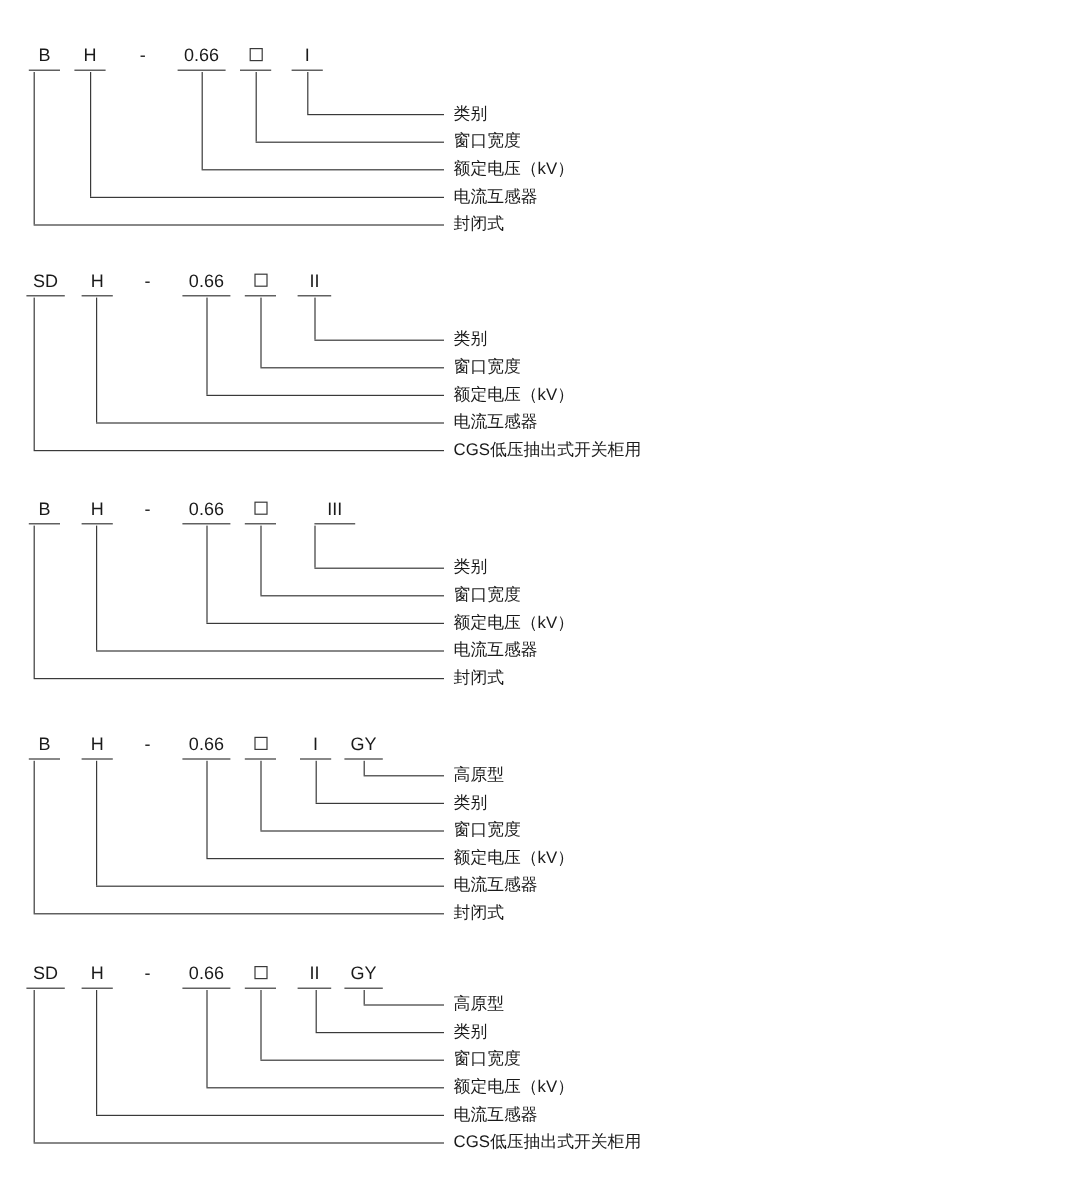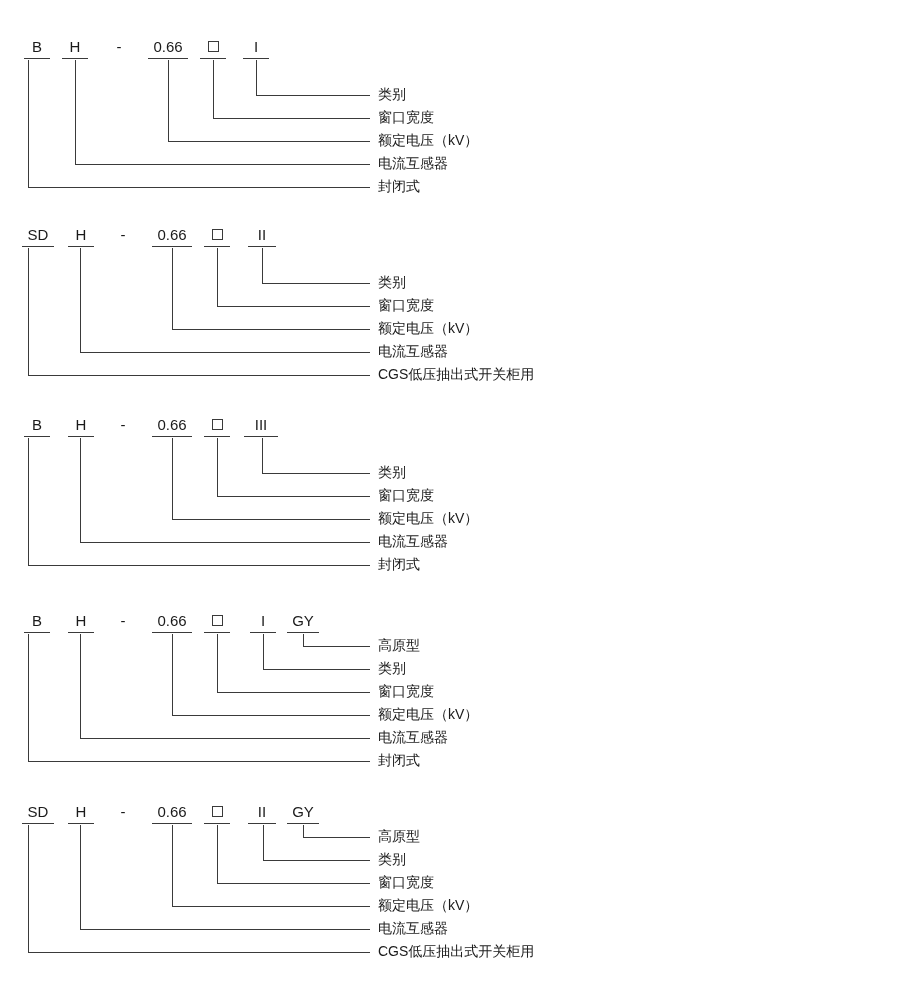--- a/index.html
+++ b/index.html
@@ -151,21 +151,21 @@
       </div>
       <div class="token dash" style="left:110px;top:0;width:26px;">
         <span class="glyph">-</span>
       </div>
       <div class="token underlined" style="left:152px;top:0;width:40px;">
         <span class="glyph">0.66</span>
       </div>
       <div class="token underlined" style="left:204px;top:0;width:26px;">
         <span class="glyph"><span class="sq"></span></span>
       </div>
-      <div class="token underlined" style="left:244px;top:0;width:34px;">
+      <div class="token underlined" style="left:262px;top:0;width:34px;">
         <span class="glyph">III</span>
       </div>
     </div>
 
     <div class="vline" style="left:262px;top:22px;height:35px;"></div>
     <div class="hline" style="left:262px;top:57px;width:108px;"></div>
     <div class="label" style="left:378px;top:48px;">类别</div>
 
     <div class="vline" style="left:217px;top:22px;height:58px;"></div>
     <div class="hline" style="left:217px;top:80px;width:153px;"></div>

